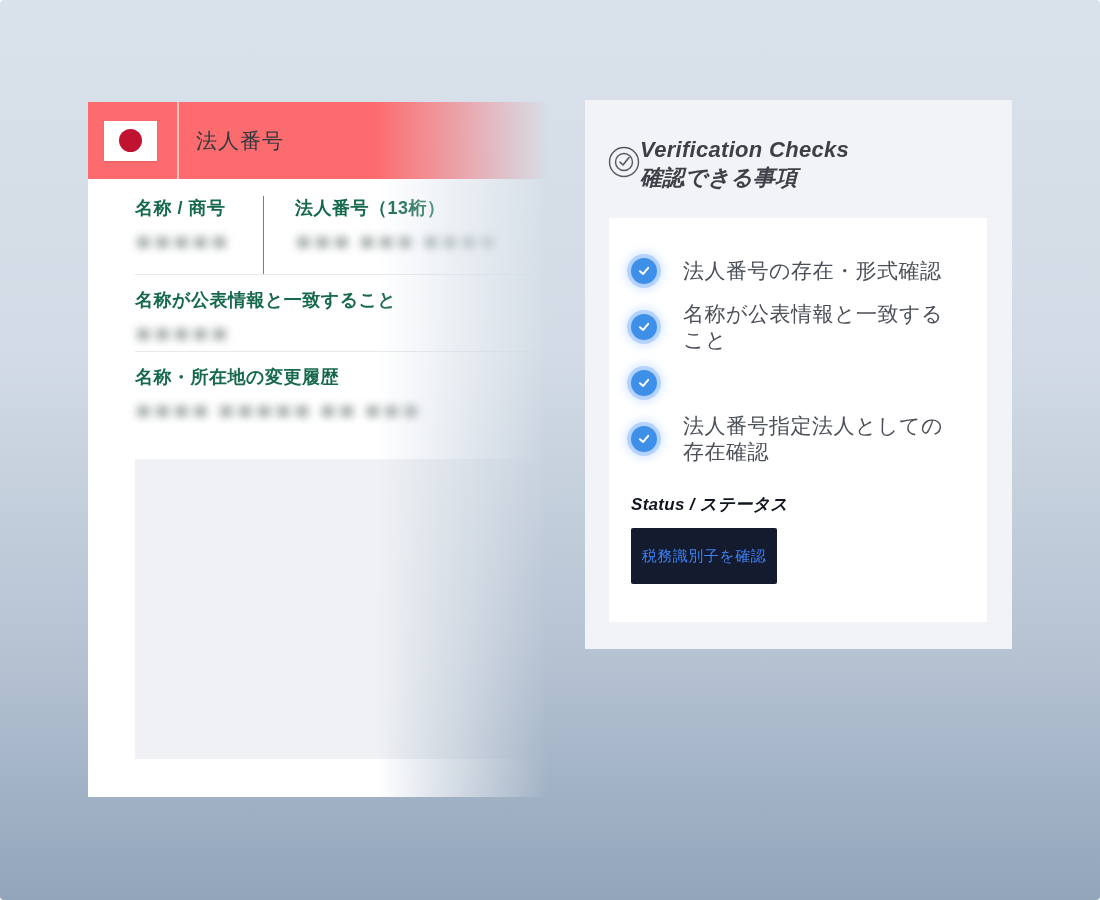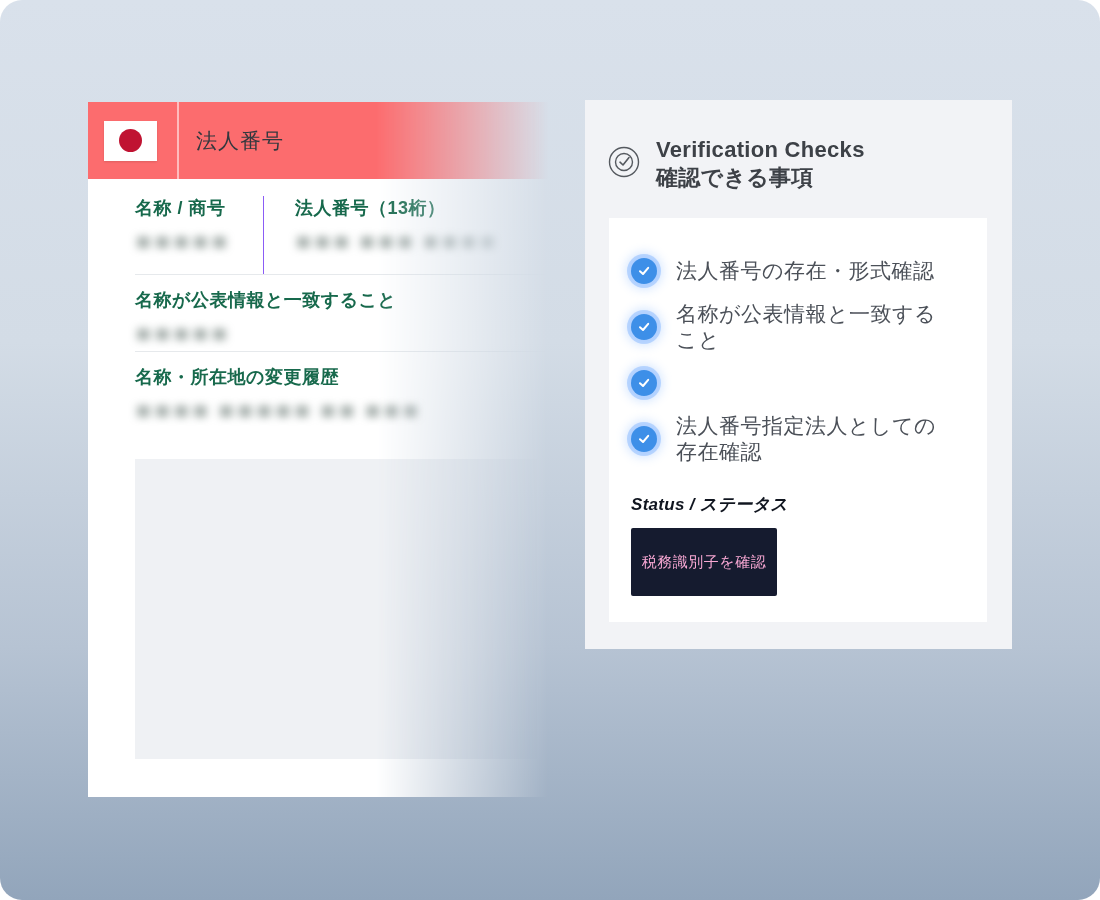--- a/index.html
+++ b/index.html
@@ -1,17 +1,17 @@
 <!DOCTYPE html>
 <html><head>
 <meta charset="utf-8">
 <style>
   html,body{margin:0;padding:0;background:#ffffff;}
   .stage{
-    position:relative;width:1100px;height:900px;border-radius:22px;overflow:hidden;
+    position:relative;width:1100px;height:900px;border-radius:4px;overflow:hidden;
     background:linear-gradient(180deg,#d9e1eb 0%,#d3dce6 38%,#b6c3d3 72%,#92a5bb 100%);
     font-family:"Liberation Sans","DejaVu Sans",sans-serif;
   }
 
   
   .doc{
     position:absolute;left:88px;top:102px;width:465px;height:695px;
     -webkit-mask-image:linear-gradient(to right,#000 0%,#000 62%,rgba(0,0,0,0) 99%);
             mask-image:linear-gradient(to right,#000 0%,#000 62%,rgba(0,0,0,0) 99%);
   }
@@ -27,32 +27,32 @@
   .col2{border-left:1px solid #8b5cf6;padding-left:31px;flex:1;}
   .field-label{font-size:18px;font-weight:bold;color:#17694c;letter-spacing:.5px;}
   .field-value{margin-top:11px;font-size:17px;color:#5d6e68;letter-spacing:2px;
                filter:blur(4px);white-space:nowrap;}
   .hr{border-top:1px solid #e6e9ec;margin-left:35px;}
   .row-full{margin-left:35px;padding-top:13px;min-height:76px;box-sizing:border-box;}
   .placeholder-box{margin-left:35px;margin-top:31px;width:402px;height:300px;background:#eff1f4;}
 
   
   .panel{position:absolute;left:585px;top:100px;width:427px;height:549px;background:#f2f3f6;}
-  .panel-header{display:flex;align-items:flex-start;padding:36px 24px 0 23px;gap:16px;}
+  .panel-header{display:flex;align-items:flex-start;padding:36px 24px 0 23px;font-style:italic;}
   .target-icon{flex:0 0 auto;margin-top:10px;}
   .panel-title{font-size:22px;font-weight:600;color:#3d4147;line-height:28px;letter-spacing:.3px;}
   .card{margin:26px 25px 0 24px;background:#ffffff;height:404px;box-sizing:border-box;
         padding:40px 0 0 22px;}
-  .check-item{display:flex;align-items:center;gap:19px;margin-bottom:17px;}
+  .check-item{display:flex;align-items:center;gap:26px;margin-bottom:17px;}
   .check-icon{width:26px;height:26px;border-radius:50%;background:#3d8fe8;flex:0 0 auto;
         display:flex;align-items:center;justify-content:center;
         box-shadow:0 0 0 4px rgba(125,178,255,.45),0 0 10px 6px rgba(125,178,255,.30);}
   .check-text{font-size:21px;color:#4b5058;line-height:26px;max-width:264px;letter-spacing:.5px;}
   .status-label{margin-top:28px;font-size:17px;font-weight:bold;color:#10151f;letter-spacing:.3px;font-style:italic;}
-  .verify-button{margin-top:12px;width:146px;height:68px;background:#151b2f;color:#f9a8d4;
+  .verify-button{margin-top:12px;width:146px;height:56px;background:#151b2f;color:#3b82f6;
         border:none;border-radius:2px;font-size:15px;font-family:inherit;letter-spacing:.5px;
         display:flex;align-items:center;justify-content:center;cursor:pointer;}
 </style>
 </head>
 <body>
 
 <div class="stage">
 
   <div class="doc">
     <div class="doc-header">

